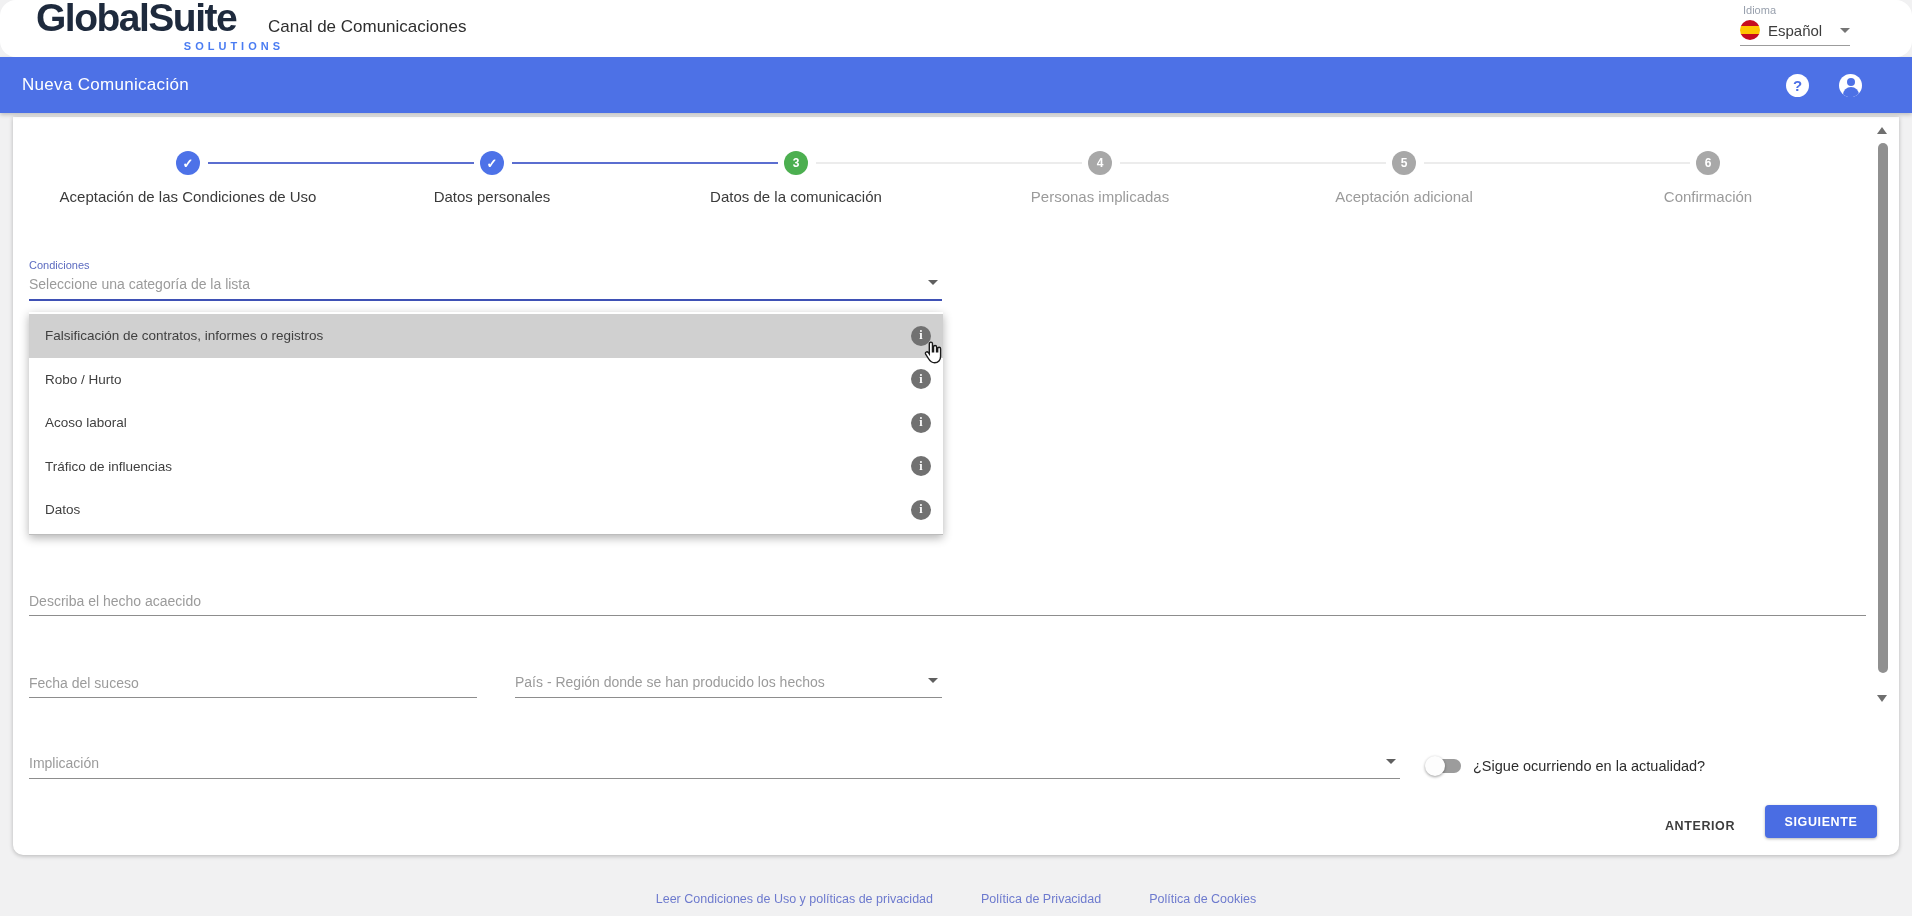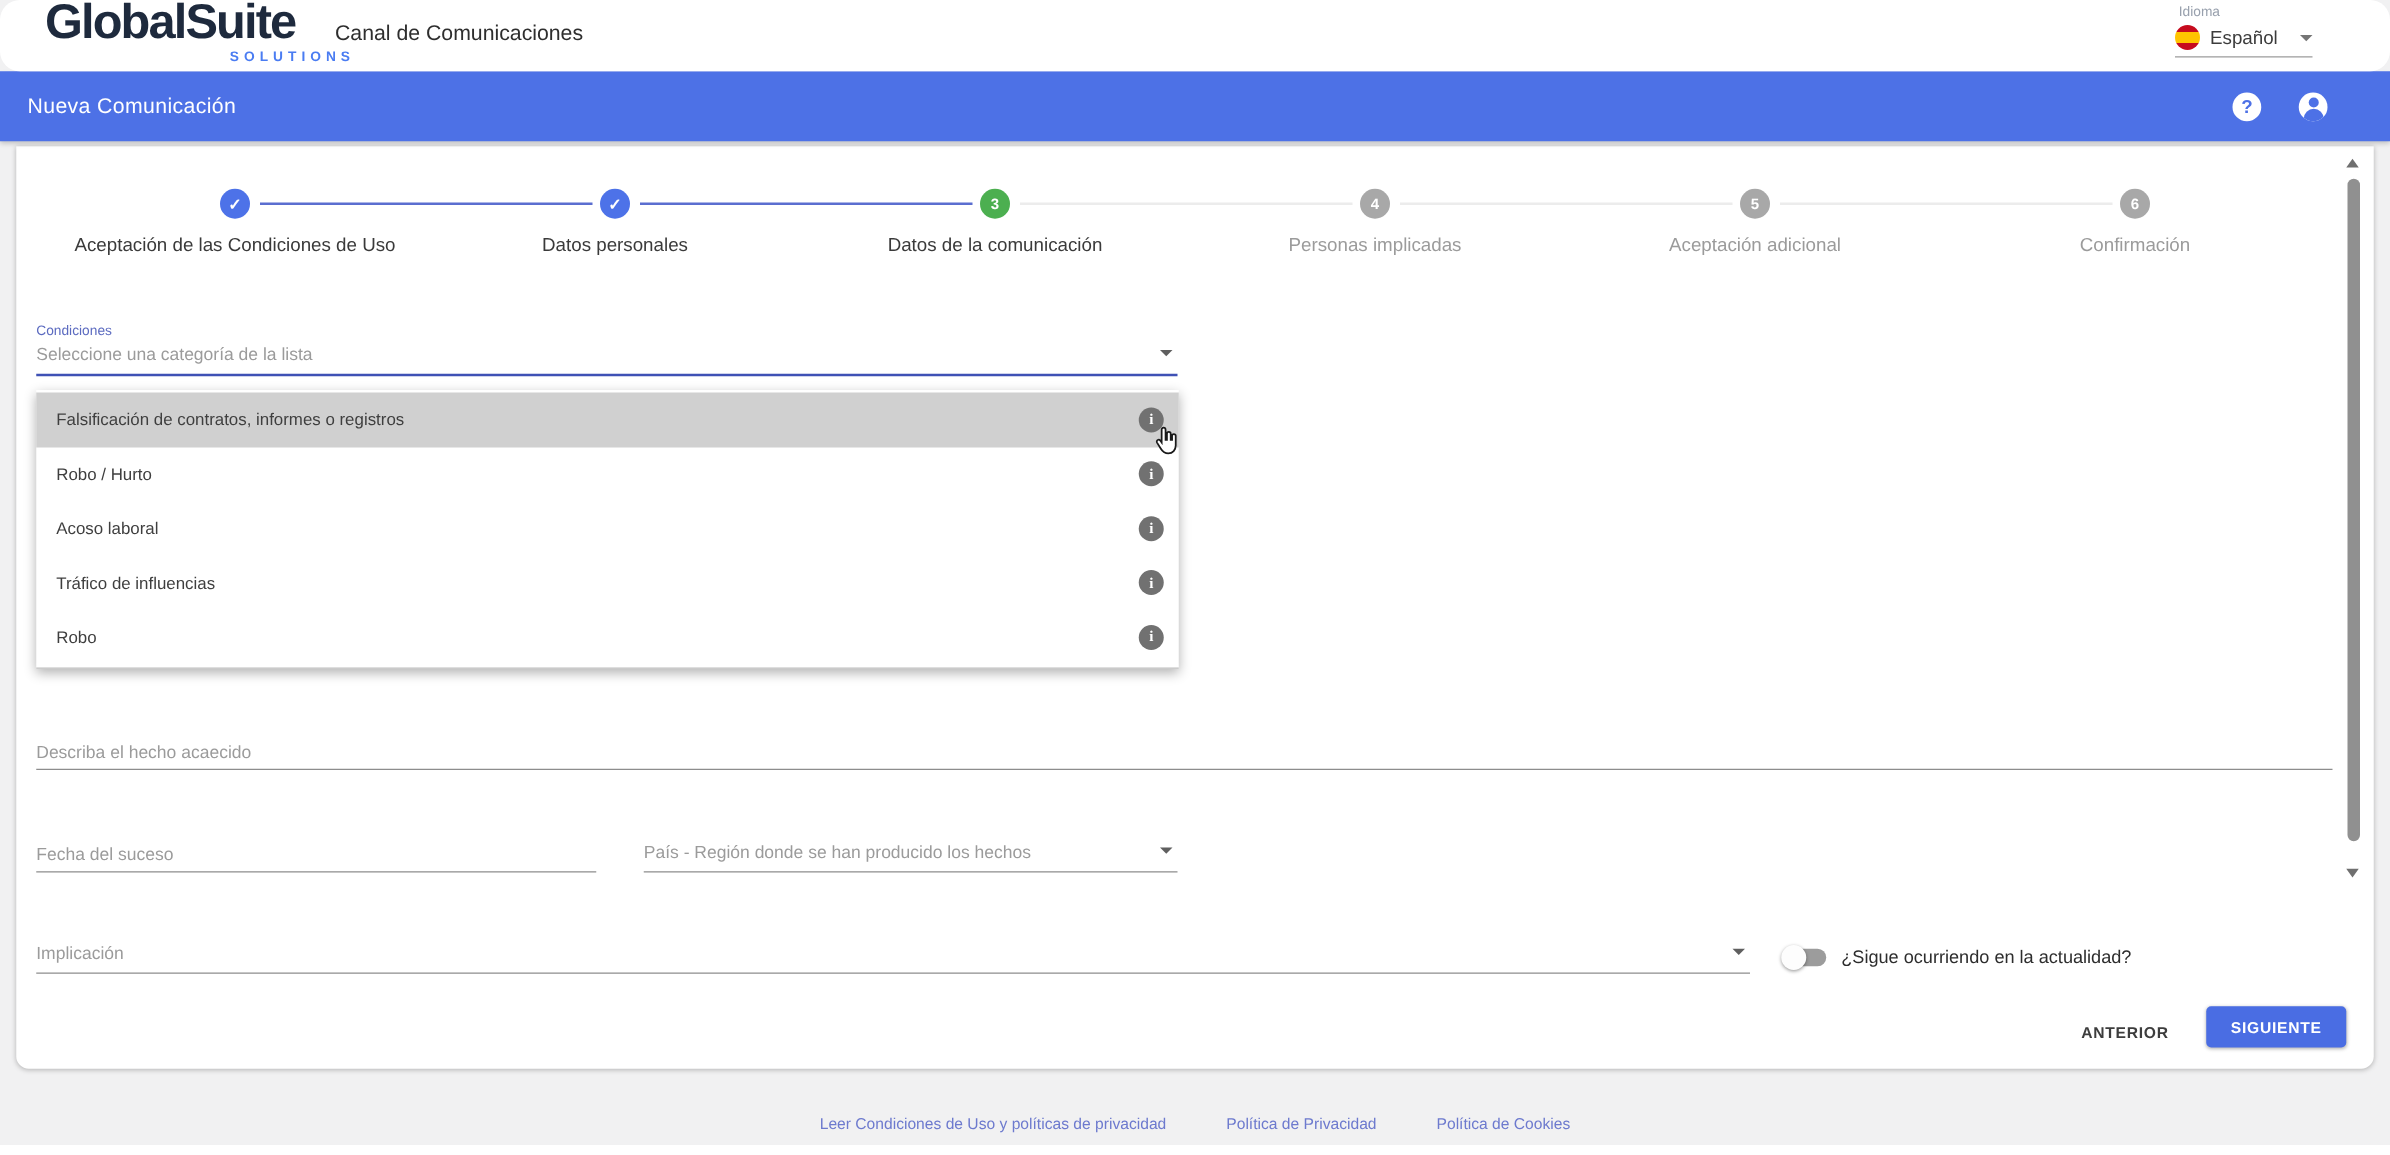--- a/index.html
+++ b/index.html
@@ -271,21 +271,21 @@
           <span>i</span>
         </span>
     </div>
     <div class="dd-item">
       <span class="dd-item-label">Tráfico de influencias</span>
       <span class="info-icon">
           <span>i</span>
         </span>
     </div>
     <div class="dd-item">
-      <span class="dd-item-label">Robo</span>
+      <span class="dd-item-label">Datos</span>
       <span class="info-icon">
           <span>i</span>
         </span>
     </div>
   </div>
 
   <input class="line-input" style="left: 16px; top: 476px; width: 1837px;" type="text" placeholder="Describa el hecho acaecido">
 
   <input class="line-input" style="left: 16px; top: 558px; width: 448px;" type="text" placeholder="Fecha del suceso">
 

